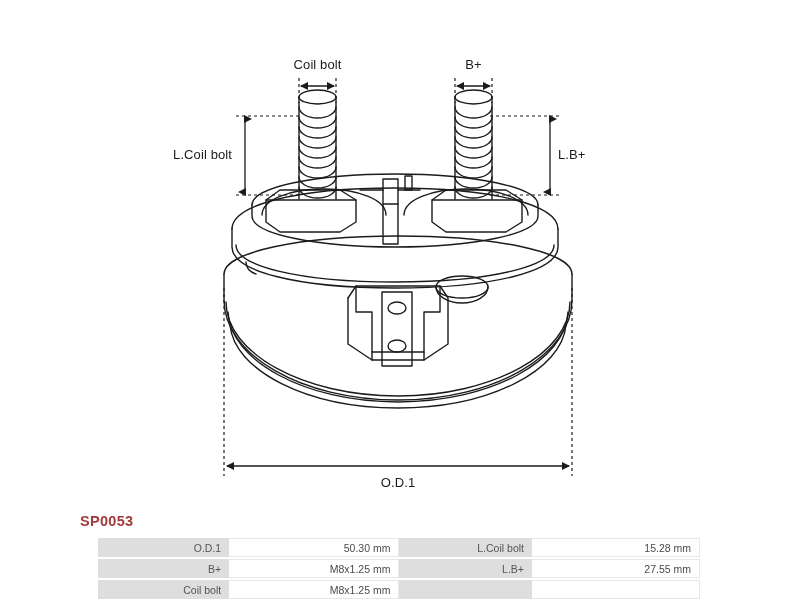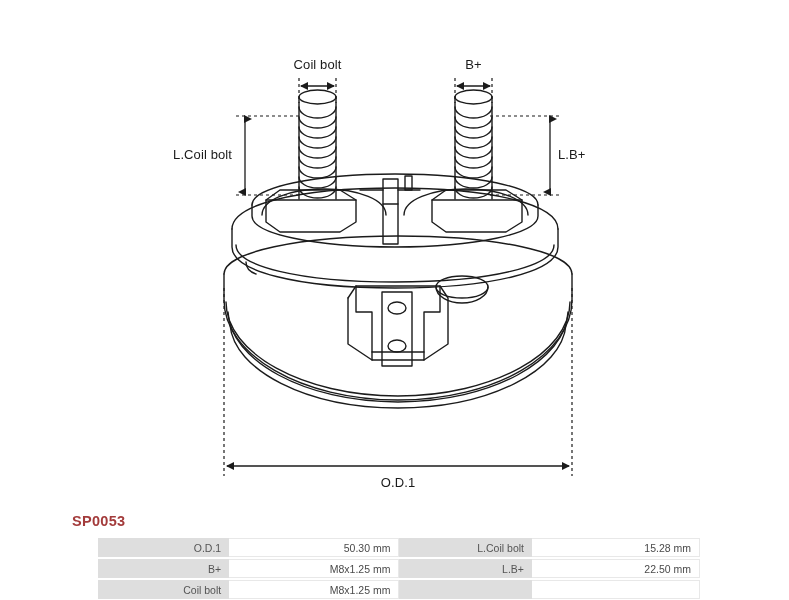--- a/index.html
+++ b/index.html
@@ -33,21 +33,21 @@
   .dim-label {
     font-family: "Liberation Sans", sans-serif;
     font-size: 13px;
     fill: #1b1b1b;
     letter-spacing: 0.1px;
   }
 
   
   #part-number {
     position: absolute;
-    left: 72px;
+    left: 80px;
     top: 512px;
     font-size: 14.5px;
     font-weight: bold;
     color: #a33b3b;
     letter-spacing: 0.3px;
     line-height: 18px;
   }
 
   
   #spec-table {
@@ -232,21 +232,21 @@
     <tr>
       <td class="label-cell">O.D.1</td>
       <td class="value-cell">50.30 mm</td>
       <td class="label-cell">L.Coil bolt</td>
       <td class="value-cell">15.28 mm</td>
     </tr>
     <tr>
       <td class="label-cell">B+</td>
       <td class="value-cell">M8x1.25 mm</td>
       <td class="label-cell">L.B+</td>
-      <td class="value-cell">22.50 mm</td>
+      <td class="value-cell">27.55 mm</td>
     </tr>
     <tr>
       <td class="label-cell">Coil bolt</td>
       <td class="value-cell">M8x1.25 mm</td>
       <td class="label-cell"></td>
       <td class="value-cell"></td>
     </tr>
   </tbody>
 </table>
 

